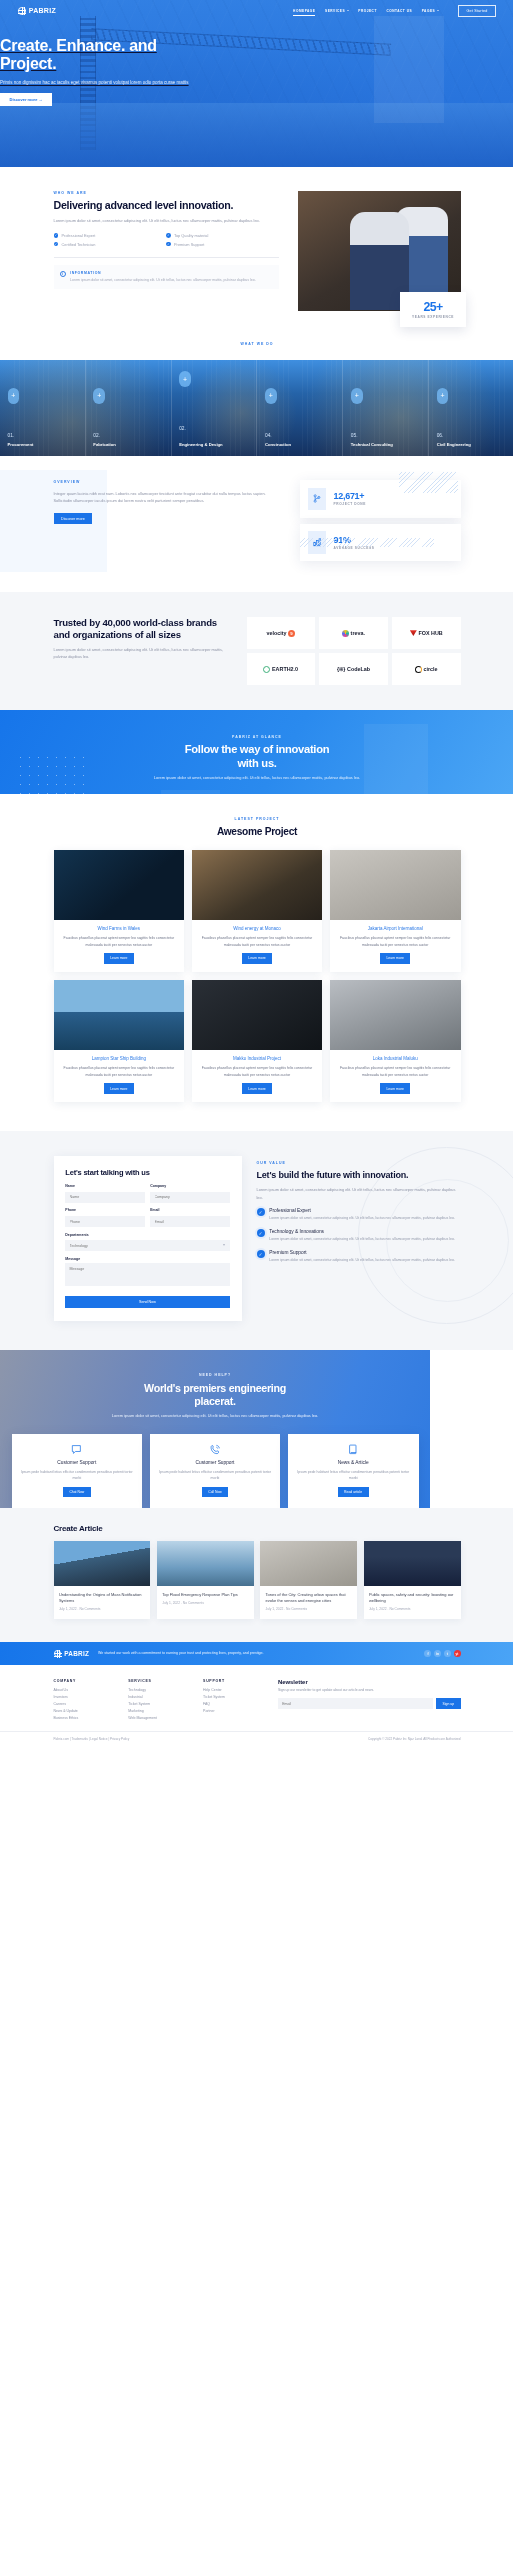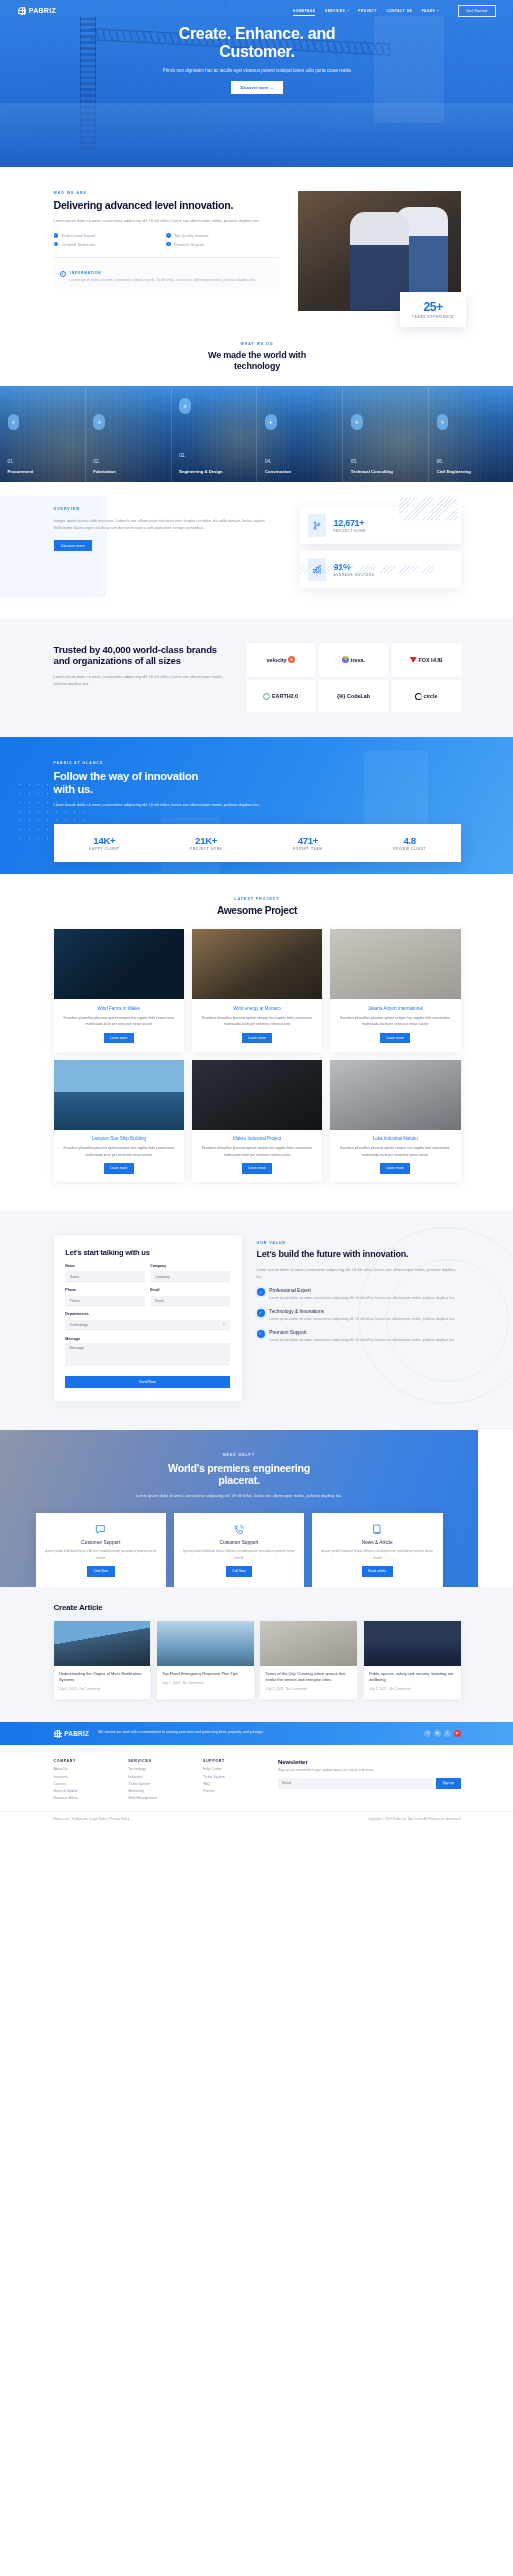--- a/index.html
+++ b/index.html
@@ -28,21 +28,21 @@
   .globe{width:7.5px;height:7.5px;border:0.8px solid #fff;border-radius:50%;position:relative;}
   .globe:before{content:"";position:absolute;left:2.7px;top:-0.8px;width:1.1px;height:8px;border-left:0.8px solid #fff;border-right:0.8px solid #fff;}
   .globe:after{content:"";position:absolute;left:-0.8px;top:2.1px;width:8px;height:2.1px;border-top:0.8px solid #fff;border-bottom:0.8px solid #fff;}
   .menu{margin-left:auto;display:flex;align-items:center;gap:9.6px;}
   .menu a{color:#fff;font-size:3.2px;letter-spacing:0.5px;font-weight:bold;text-decoration:none;display:flex;align-items:center;gap:1.6px;}
   .menu a.active{position:relative;}
   .menu a.active:after{content:"";position:absolute;left:0;bottom:-2.7px;width:100%;height:0.8px;background:#fff;}
   .caret{width:0;height:0;border-left:1.3px solid transparent;border-right:1.3px solid transparent;border-top:1.6px solid #fff;}
   .cta{border:0.5px solid rgba(255,255,255,.85);color:#fff;font-size:3.7px;padding:3.2px 7.5px;letter-spacing:0.2px;margin-left:9.6px;}
 
-  .hero-body{position:relative;z-index:5;text-align:center;margin-top:3px;}
+  .hero-body{position:relative;z-index:5;margin-top:15px;text-decoration:underline;}
   .hero-body h1{font-size:16px;line-height:1.12;color:#fff;font-weight:bold;letter-spacing:-0.3px;}
   .hero-body p{color:#e7f0fd;font-size:4.5px;margin-top:5.9px;line-height:1.6;}
   .hero-btn{display:inline-block;margin-top:7.5px;background:#fff;color:#1a73e8;font-size:4px;font-weight:bold;padding:3.7px 9.6px;}
 
   
   .sec-who{padding:23.5px 0 0;position:relative;background:#fff;}
   .who-grid{display:flex;gap:8px;align-items:flex-start;}
   .who-left{width:225px;}
   .eyebrow{font-size:3.5px;font-weight:bold;letter-spacing:1px;color:#2d7ae5;margin-bottom:4.3px;}
   h2.big{font-size:10.7px;line-height:1.16;letter-spacing:-0.3px;font-weight:bold;}
@@ -108,21 +108,21 @@
   .treva{width:7px;height:7px;border-radius:50%;background:conic-gradient(#f0c419,#19b8a6,#e8418f,#5b6ef5,#f0c419);}
   .foxv{width:7px;height:5.9px;background:linear-gradient(180deg,#e8342a,#a2120c);clip-path:polygon(0 0,100% 0,50% 100%);}
   .e20{width:7px;height:7px;border-radius:50%;border:0.8px solid #3db07a;}
   .circ{width:7px;height:7px;border-radius:50%;border:1.3px solid #111;border-right-color:#f5a623;}
 
   
   .sec-glance{position:relative;background:linear-gradient(120deg,#1675ea 0%,#2a8aee 55%,#4ba6f5 100%);padding:24.6px 0 0;width:514px;overflow:hidden;}
   .gl-dots{position:absolute;left:16px;top:43px;width:70px;height:59px;background-image:radial-gradient(rgba(255,255,255,.45) 0.5px,transparent 0.6px);background-size:9px 9px;}
   .gl-sq{position:absolute;right:86px;top:14px;width:64px;height:86px;background:rgba(255,255,255,.06);}
   .gl-sq2{position:absolute;left:161px;top:80px;width:59px;height:70px;background:rgba(255,255,255,.05);}
-  .gl-head{position:relative;text-align:left;color:#fff;}
+  .gl-head{position:relative;text-align:center;color:#fff;}
   .gl-eye{font-size:3.5px;letter-spacing:1px;font-weight:bold;color:#dfeeff;}
   .gl-head h2{font-size:11.2px;line-height:1.18;margin-top:4.8px;letter-spacing:-0.3px;font-weight:bold;}
   .gl-head p{font-size:3.9px;color:#e2efff;line-height:1.75;margin-top:5.4px;}
   .stats{position:relative;margin-top:15px;background:#fff;display:flex;padding:10.7px 0;box-shadow:0 4.3px 15px rgba(10,40,90,.16);}
   .stat{flex:1;text-align:center;}
   .stat-n{font-size:9.6px;font-weight:bold;color:#1a73e8;letter-spacing:-0.3px;}
   .stat-l{font-size:3.2px;letter-spacing:0.6px;color:#9198aa;font-weight:bold;margin-top:1.6px;}
   .gl-pad{height:11.8px;}
 
   
@@ -158,21 +158,21 @@
   .sel-wrap:after{content:"";position:absolute;right:4.3px;top:4.8px;width:0;height:0;border-left:1.6px solid transparent;border-right:1.6px solid transparent;border-top:2.1px solid #aeb4c4;}
   .sbtn{width:100%;background:#1a73e8;color:#fff;font-size:3.7px;padding:4.3px 0;border:0;margin-top:2.1px;font-family:"Liberation Sans",sans-serif;}
   .val{flex:1;padding-top:5.4px;}
   .val h2{font-size:9px;line-height:1.2;letter-spacing:-0.2px;font-weight:bold;}
   .vitem{display:flex;gap:4.8px;margin-top:7.5px;}
   .vck{width:8px;height:8px;border-radius:50%;background:#1a73e8;color:#fff;font-size:4.3px;display:flex;align-items:center;justify-content:center;flex:0 0 auto;box-shadow:0 0 0 2.1px #e2ecfb;}
   .vt{font-size:4.8px;color:#1b2140;}
   .vd{font-size:3.5px;color:#9198aa;line-height:1.8;margin-top:2.1px;}
 
   
-  .sec-help{width:478px;position:relative;background:linear-gradient(110deg,#8d96ab 0%,#6f88bb 30%,#3d82e2 75%,#2f7ae0 100%);padding:22.5px 0 0;overflow:hidden;}
+  .sec-help{width:430px;position:relative;background:linear-gradient(110deg,#8d96ab 0%,#6f88bb 30%,#3d82e2 75%,#2f7ae0 100%);padding:22.5px 0 0;overflow:hidden;}
   .help-head{text-align:center;color:#fff;position:relative;}
   .help-head .gl-eye{color:#eaf2ff;}
   .help-head h2{font-size:10.7px;line-height:1.2;margin-top:4.8px;letter-spacing:-0.3px;font-weight:bold;}
   .help-head p{font-size:3.9px;color:#eaf2ff;line-height:1.75;margin-top:5.4px;}
   .hcards{position:relative;display:grid;grid-template-columns:repeat(3,1fr);gap:7.5px;margin-top:14px;}
   .hcard{background:#fff;padding:9.6px 7.5px 10.7px;text-align:center;box-shadow:0 3.2px 11.8px rgba(10,40,90,.13);}
   .hico{color:#1a73e8;height:11.8px;display:flex;align-items:center;justify-content:center;}
   .ht{font-size:4.8px;margin-top:4.8px;color:#1b2140;}
   .hd{font-size:3.5px;color:#9198aa;line-height:1.8;margin-top:3.7px;}
   .hbtn{display:inline-block;margin-top:5.4px;background:#1a73e8;color:#fff;font-size:3.4px;padding:3.2px 6.4px;}
@@ -248,21 +248,21 @@
           <span>PAGES</span>
           <i class="caret"></i>
         </a>
       <span class="cta">Get Started</span>
     </nav>
   </div>
 
   <div class="hero-body">
     <h1>
       <span>Create. Enhance. and</span><br>
-      <span>Customer.</span>
+      <span>Project.</span>
     </h1>
     <p>Primis non dignissim hac ac iaculis eget vivamus potenti volutpat lorem odio porta curae mattis</p>
     <span class="hero-btn">Discover more  →</span>
   </div>
 </section>
 
 <section class="sec-who">
   <div class="wrap">
     <div class="who-grid">
       <div class="who-left">
@@ -302,24 +302,20 @@
           <div class="badge-l">YEARS EXPERIENCE</div>
         </div>
       </div>
     </div>
   </div>
 </section>
 
 <section class="sec-what">
   <div class="wrap">
     <div class="eyebrow">WHAT WE DO</div>
-    <h2>
-      <span>We made the world with</span><br>
-      <span>technology</span>
-    </h2>
   </div>
   <div class="svc-band">
     <div class="night"></div>
     <div class="svc-items">
       <div class="svc">
           <span class="plus">+</span>
           <span class="svc-num">01.</span>
           <span class="svc-name">Procurement</span>
         </div>
       <div class="svc">
@@ -438,38 +434,20 @@
   <div class="gl-sq2"></div>
   <div class="wrap">
     <div class="gl-head">
       <div class="gl-eye">PABRIZ AT GLANCE</div>
       <h2>
         <span>Follow the way of innovation</span><br>
         <span>with us.</span>
       </h2>
       <p>Lorem ipsum dolor sit amet, consectetur adipiscing elit. Ut elit tellus, luctus nec ullamcorper mattis, pulvinar dapibus leo.</p>
     </div>
-    <div class="stats">
-      <div class="stat">
-          <div class="stat-n">14K+</div>
-          <div class="stat-l">HAPPY CLIENT</div>
-        </div>
-      <div class="stat">
-          <div class="stat-n">21K+</div>
-          <div class="stat-l">PROJECT DONE</div>
-        </div>
-      <div class="stat">
-          <div class="stat-n">471+</div>
-          <div class="stat-l">EXPERT TEAM</div>
-        </div>
-      <div class="stat">
-          <div class="stat-n">4.8</div>
-          <div class="stat-l">REVIEW CLIENT</div>
-        </div>
-    </div>
   </div>
   <div class="gl-pad"></div>
 </section>
 
 <section class="sec-proj">
   <div class="wrap">
     <div class="eyebrow">LATEST PROJECT</div>
     <h2>Awesome Project</h2>
     <div class="pgrid">
       <div class="pcard">

